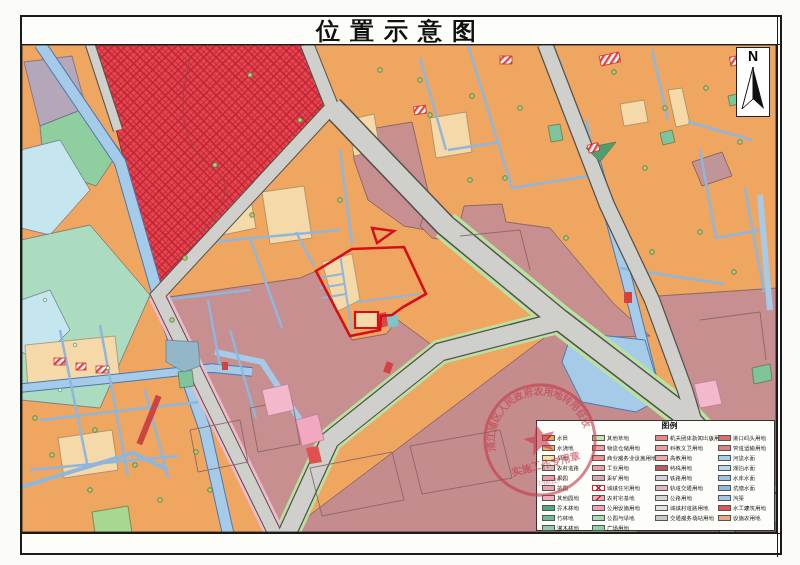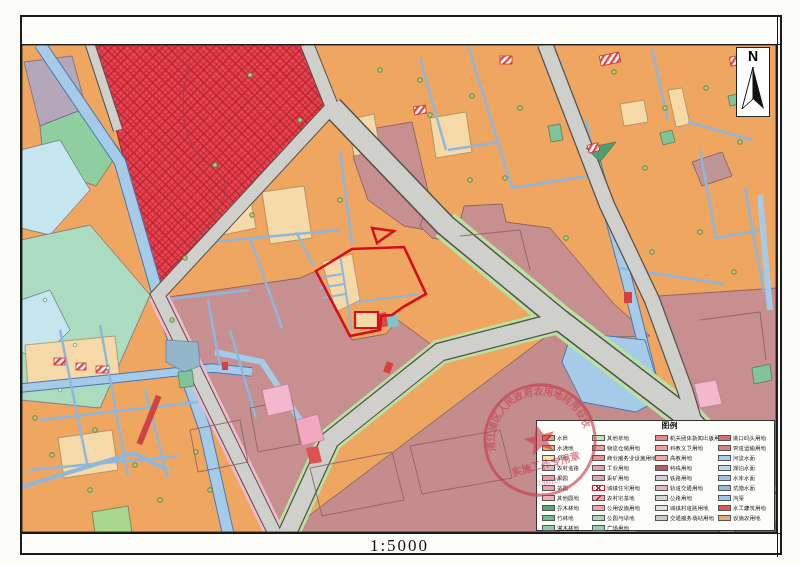--- a/index.html
+++ b/index.html
@@ -33,20 +33,23 @@
   .stamp{position:absolute;left:478px;top:378px;width:124px;height:124px;z-index:4;
         opacity:0.62;pointer-events:none;transform:rotate(-14deg);}
 </style>
 </head>
 <body>
 
 <div class="page">
 
   <div class="outer-border"></div>
 
+  <div class="title-band">
+    <div class="t">位置示意图</div>
+  </div>
   <div class="hline" style="top:44px"></div>
   <div class="hline" style="top:533px"></div>
   <div class="vline" style="left:777px"></div>
 
   <div class="map-wrap">
     <svg width="756" height="489" viewBox="21 44 756 489" xmlns="http://www.w3.org/2000/svg">
       <defs>
         <pattern id="xh" width="9" height="9" patternUnits="userSpaceOnUse" patternTransform="rotate(45)">
           <rect width="9" height="9" fill="#e8474f"></rect>
           <path d="M0,0 H9 M0,4.5 H9" stroke="#bb2133" stroke-width="1.4"></path>
@@ -438,17 +441,14 @@
     </defs>
     <text font-size="9.5" fill="#c63a4a" font-weight="bold">
       <textPath href="#arcTop" startOffset="50%" text-anchor="middle">清江浦区人民政府农用地转用征收</textPath>
     </text>
     <text x="0" y="28" font-size="10" fill="#c63a4a" text-anchor="middle" font-weight="bold">实施工作专用章</text>
     <text font-size="7" fill="#c63a4a">
       <textPath href="#arcBot" startOffset="50%" text-anchor="middle">32061200</textPath>
     </text>
   </svg>
 
-  <div class="scale-band">
-    <div class="s">1:5000</div>
-  </div>
 
 </div>
 
 </body></html>

